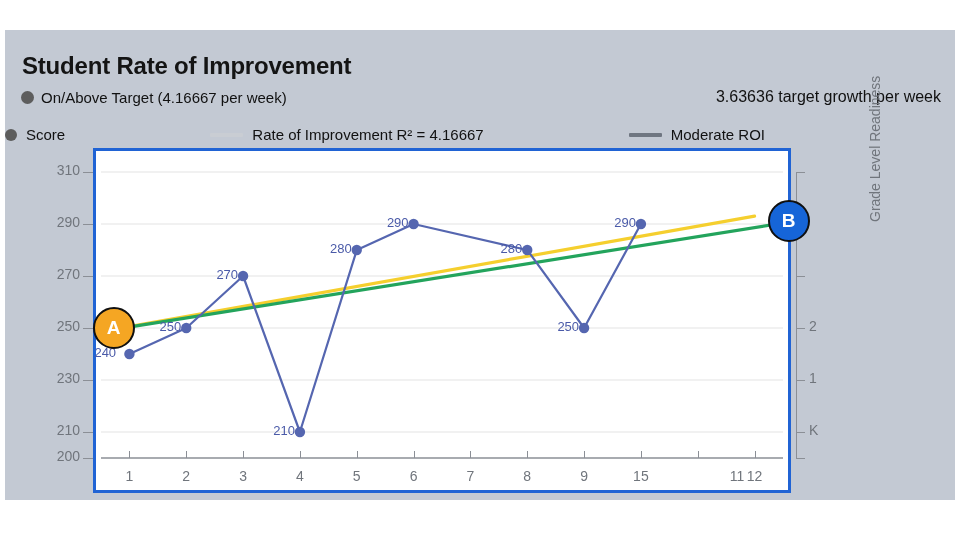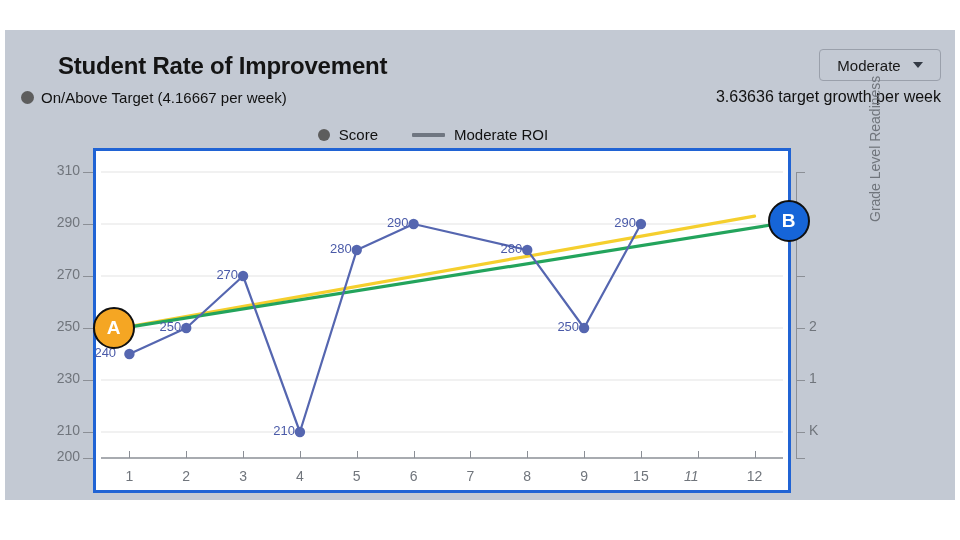--- a/index.html
+++ b/index.html
@@ -33,21 +33,20 @@
   
   .title {
     position: absolute;
     left: 17px;
     top: 22px;
     font-size: 24px;
     font-weight: bold;
     color: #141414;
     letter-spacing: -0.2px;
     white-space: nowrap;
-    margin-left: 36px;
   }
 
   .status-row {
     position: absolute;
     left: 16px;
     top: 59px;
     display: flex;
     align-items: center;
     gap: 7px;
     white-space: nowrap;
@@ -104,24 +103,23 @@
     text-align: center;
   }
 
   
   .legend {
     position: absolute;
     left: 0;
     top: 96px;
     width: 760px;
     display: flex;
-    justify-content: center;
+    justify-content: space-between;
     align-items: center;
     gap: 34px;
-    margin-left: 48px;
   }
   .legend-item {
     display: flex;
     align-items: center;
     gap: 9px;
     white-space: nowrap;
     cursor: pointer;
   }
   .legend-label {
     font-size: 15px;
@@ -222,31 +220,31 @@
 
   <div class="card">
 
     <div class="title">Student Rate of Improvement</div>
 
     <div class="status-row">
       <span class="status-dot"></span>
       <span class="status-text">On/Above Target (4.16667 per week)</span>
     </div>
 
-    <div class="dropdown">
-      <span class="dropdown-label">Moderate</span>
-      <span class="caret"></span>
-    </div>
 
     <div class="target-growth">3.63636 target growth per week</div>
 
     <div class="legend">
       <div class="legend-item">
         <span class="sw-dot"></span>
         <span class="legend-label">Score</span>
+      </div>
+      <div class="legend-item">
+        <span class="sw-line light"></span>
+        <span class="legend-label">Rate of Improvement R² = 4.16667</span>
       </div>
       <div class="legend-item">
         <span class="sw-line dark"></span>
         <span class="legend-label">Moderate ROI</span>
       </div>
     </div>
 
     <div class="plot-frame">
       <svg class="plot-svg" id="chart-svg" width="692" height="339">
           <line x1="5" x2="687" y1="21" y2="21" stroke="#e3e3e3" stroke-width="1"></line>
@@ -311,21 +309,21 @@
       <div class="tick-label" style="left: 388.583px; top: 438px; width: 40px; text-align: center;">6</div>
       <div style="position: absolute; left: 408.583px; top: 421px; width: 0px; height: 7px; border-left: 1.4px solid rgb(139, 143, 150);"></div>
       <div class="tick-label" style="left: 445.417px; top: 438px; width: 40px; text-align: center;">7</div>
       <div style="position: absolute; left: 465.417px; top: 421px; width: 0px; height: 7px; border-left: 1.4px solid rgb(139, 143, 150);"></div>
       <div class="tick-label" style="left: 502.25px; top: 438px; width: 40px; text-align: center;">8</div>
       <div style="position: absolute; left: 522.25px; top: 421px; width: 0px; height: 7px; border-left: 1.4px solid rgb(139, 143, 150);"></div>
       <div class="tick-label" style="left: 559.083px; top: 438px; width: 40px; text-align: center;">9</div>
       <div style="position: absolute; left: 579.083px; top: 421px; width: 0px; height: 7px; border-left: 1.4px solid rgb(139, 143, 150);"></div>
       <div class="tick-label" style="left: 615.917px; top: 438px; width: 40px; text-align: center;">15</div>
       <div style="position: absolute; left: 635.917px; top: 421px; width: 0px; height: 7px; border-left: 1.4px solid rgb(139, 143, 150);"></div>
-      <div class="tick-label" style="left: 679px; top: 438px; width: 40px; text-align: left; font-style: italic;">11</div>
+      <div class="tick-label" style="left: 712px; top: 438px; width: 40px; text-align: center;">11</div>
       <div style="position: absolute; left: 692.75px; top: 421px; width: 0px; height: 7px; border-left: 1.4px solid rgb(139, 143, 150);"></div>
       <div class="tick-label" style="left: 729.583px; top: 438px; width: 40px; text-align: center;">12</div>
       <div style="position: absolute; left: 749.583px; top: 421px; width: 0px; height: 7px; border-left: 1.4px solid rgb(139, 143, 150);"></div>
       <div style="position: absolute; left: 791px; top: 142px; width: 0px; height: 286px; border-left: 1.6px solid rgb(139, 143, 150);"></div>
       <div style="position: absolute; left: 791px; top: 142px; width: 9px; height: 0px; border-top: 1.6px solid rgb(139, 143, 150);"></div>
       <div style="position: absolute; left: 791px; top: 194px; width: 9px; height: 0px; border-top: 1.6px solid rgb(139, 143, 150);"></div>
       <div style="position: absolute; left: 791px; top: 246px; width: 9px; height: 0px; border-top: 1.6px solid rgb(139, 143, 150);"></div>
       <div style="position: absolute; left: 791px; top: 298px; width: 9px; height: 0px; border-top: 1.6px solid rgb(139, 143, 150);"></div>
       <div class="tick-label" style="left: 804px; top: 288px;">2</div>
       <div style="position: absolute; left: 791px; top: 350px; width: 9px; height: 0px; border-top: 1.6px solid rgb(139, 143, 150);"></div>

